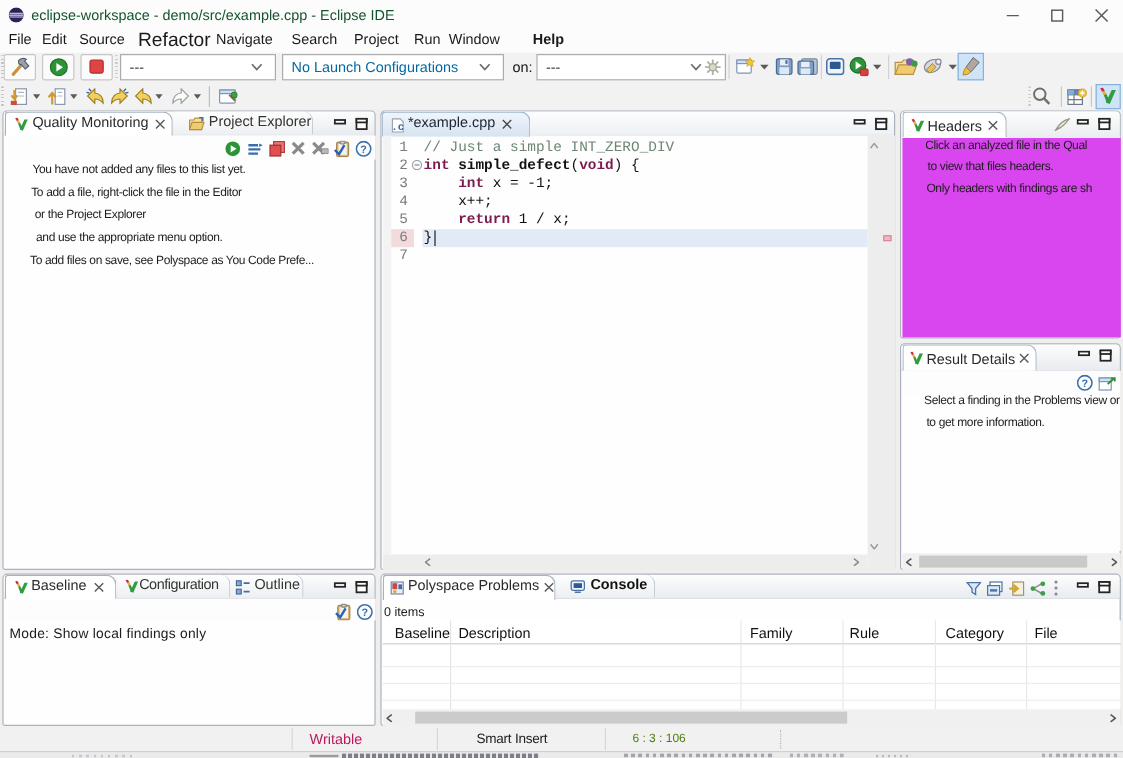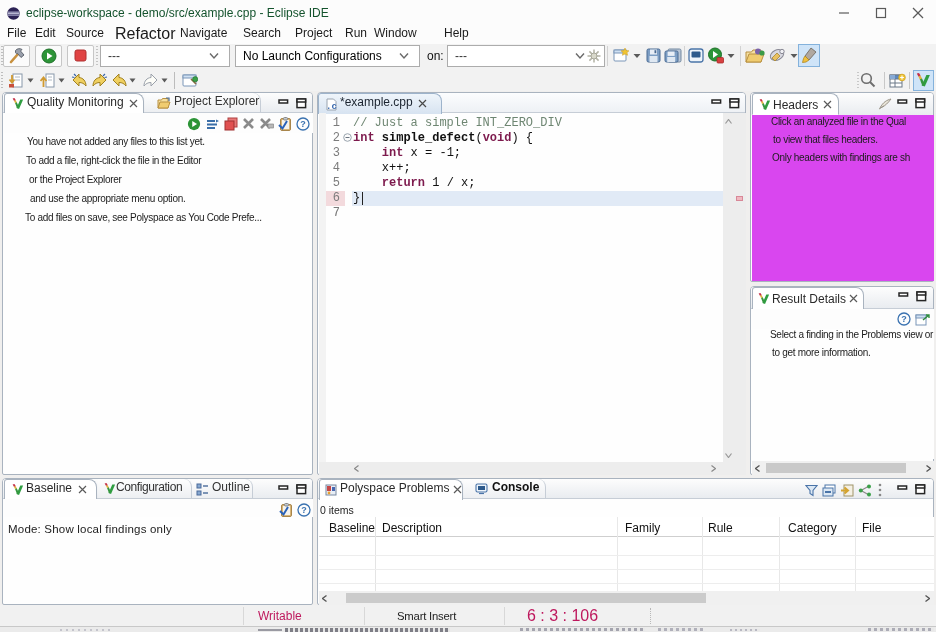--- a/index.html
+++ b/index.html
@@ -47,21 +47,21 @@
 <div class="abs" style="left:0;top:26px;width:936px;height:18px;background:#fcfcfc;"></div>
 <div class="abs" style="top:25px;height:17px;line-height:17px;font-size:12px;color:#1a1a1a;left:7px;">File</div>
 <div class="abs" style="top:25px;height:17px;line-height:17px;font-size:12px;color:#1a1a1a;left:35px;">Edit</div>
 <div class="abs" style="top:25px;height:17px;line-height:17px;font-size:12px;color:#1a1a1a;left:66px;">Source</div>
 <div class="abs" style="top:25px;height:17px;line-height:17px;font-size:16px;color:#1a1a1a;left:115px;">Refactor</div>
 <div class="abs" style="top:25px;height:17px;line-height:17px;font-size:12px;color:#1a1a1a;left:180px;">Navigate</div>
 <div class="abs" style="top:25px;height:17px;line-height:17px;font-size:12px;color:#1a1a1a;left:243px;">Search</div>
 <div class="abs" style="top:25px;height:17px;line-height:17px;font-size:12px;color:#1a1a1a;left:295px;">Project</div>
 <div class="abs" style="top:25px;height:17px;line-height:17px;font-size:12px;color:#1a1a1a;left:345px;">Run</div>
 <div class="abs" style="top:25px;height:17px;line-height:17px;font-size:12px;color:#1a1a1a;left:374px;">Window</div>
-<div class="abs" style="top:25px;height:17px;line-height:17px;font-size:12px;color:#1a1a1a;left:444px;">Help</div>
+<div class="abs" style="top:25px;height:17px;line-height:17px;font-size:12px;color:#1a1a1a;left:444px;font-weight:bold;">Help</div>
 
 <div class="abs" style="left:0;top:44px;width:936px;height:26px;background:#f2f2f2;"></div>
 <div class="tbtn" style="left:3px;top:45px;"></div>
 <svg class="abs" style="left:8px;top:47px;" width="18" height="17" viewBox="0 0 18 17">
     <path d="M3 15 L10 7" stroke="#c8913f" stroke-width="2.6" stroke-linecap="round"></path>
     <path d="M7.5 3.5 C9 1.5 12 1 14 2.5 L12.5 4 L16 8 L13 10.5 L9.5 6.5 C8.5 7 7.8 6.5 7.5 5.5 Z" fill="#9aa0ac" stroke="#565c66" stroke-width="0.9"></path>
   </svg>
 <div class="tbtn" style="left:35px;top:45px;"></div>
 <svg class="abs" style="left:41px;top:48px;" width="16" height="16" viewBox="0 0 16 16">
     <circle cx="8" cy="8" r="7" fill="#2c9437"></circle>
@@ -72,21 +72,21 @@
 <svg class="abs" style="left:74px;top:49px;" width="13" height="13" viewBox="0 0 13 13">
     <rect x="1" y="1" width="11" height="11" rx="2" fill="#e04343"></rect>
     <rect x="1" y="1" width="11" height="11" rx="2" fill="none" stroke="#b03030" stroke-width="1"></rect>
   </svg>
 <div class="ddown" style="left:100px;top:45px;width:130px;"></div>
 <div class="abs" style="left:108px;top:45px;height:22px;line-height:22px;font-size:12px;color:#333;">---</div>
 <svg class="abs" style="left:209px;top:52px;" width="10" height="8" viewBox="0 0 10 8">
     <path d="M1 1.5 L5 6 L9 1.5" fill="none" stroke="#6a6a6a" stroke-width="1.4"></path>
   </svg>
 <div class="ddown" style="left:235px;top:45px;width:185px;"></div>
-<div class="abs" style="left:243px;top:45px;height:22px;line-height:22px;font-size:12px;color:#000000;">No Launch Configurations</div>
+<div class="abs" style="left:243px;top:45px;height:22px;line-height:22px;font-size:12px;color:#0369a1;">No Launch Configurations</div>
 <svg class="abs" style="left:399px;top:52px;" width="10" height="8" viewBox="0 0 10 8">
     <path d="M1 1.5 L5 6 L9 1.5" fill="none" stroke="#6a6a6a" stroke-width="1.4"></path>
   </svg>
 <div class="abs" style="left:427px;top:45px;height:22px;line-height:22px;font-size:12px;color:#111;">on:</div>
 <div class="ddown" style="left:447px;top:45px;width:158px;"></div>
 <div class="abs" style="left:455px;top:45px;height:22px;line-height:22px;font-size:12px;color:#333;">---</div>
 <svg class="abs" style="left:575px;top:52px;" width="10" height="8" viewBox="0 0 10 8">
     <path d="M1 1.5 L5 6 L9 1.5" fill="none" stroke="#6a6a6a" stroke-width="1.4"></path>
   </svg>
 <svg class="abs" style="left:587px;top:49px;" width="14" height="14" viewBox="0 0 14 14">
@@ -575,21 +575,21 @@
       <path d="M0.5 0.5 L4.5 3.5 L0.5 6.5" fill="none" stroke="#555" stroke-width="1.3"></path>
     </svg>
 </div>
 
 <div class="abs" style="left:0;top:605px;width:936px;height:22px;background:#f1f1f1;"></div>
 <div class="sepv" style="left:243px;top:607px;height:18px;background:#d8d8d8;"></div>
 <div class="sepv" style="left:364px;top:607px;height:18px;background:#d8d8d8;"></div>
 <div class="sepv" style="left:504px;top:607px;height:18px;background:#d8d8d8;"></div>
 <div class="abs" style="left:258px;top:605px;height:22px;line-height:22px;font-size:12px;color:#be185d;">Writable</div>
 <div class="abs" style="left:397px;top:605px;height:22px;line-height:22px;font-size:11.3px;letter-spacing:-0.2px;color:#222;">Smart Insert</div>
-<div class="abs" style="left:527px;top:605px;height:22px;line-height:22px;font-size:16px;color:#be185d;">6 : 3 : 106</div>
+<div class="abs" style="left:527px;top:605px;height:22px;line-height:22px;font-size:10px;color:#4d7c0f;">6 : 3 : 106</div>
 <div class="abs" style="left:650px;top:608px;width:1px;height:16px;border-left:1px dotted #b8b8b8;"></div>
 
 <div class="abs" style="left:0;top:626px;width:936px;height:1px;background:#c8c8c8;"></div>
 <div class="abs" style="left:0;top:627px;width:936px;height:5px;background:#ebebeb;"></div>
 <div class="abs" style="left:285px;top:628px;width:165px;height:4px;background:repeating-linear-gradient(90deg,#7e7e86 0 3px,#e6e6e6 3px 5px);"></div>
 <div class="abs" style="left:258px;top:629px;width:24px;height:2px;background:#9a9aa2;"></div>
 <div class="abs" style="left:520px;top:628px;width:125px;height:3px;background:repeating-linear-gradient(90deg,#a4a4ae 0 3px,#e8e8e8 3px 6px);"></div>
 <div class="abs" style="left:658px;top:628px;width:45px;height:3px;background:repeating-linear-gradient(90deg,#b0b0ba 0 3px,#e8e8e8 3px 6px);"></div>
 <div class="abs" style="left:730px;top:629px;width:30px;height:2px;background:repeating-linear-gradient(90deg,#b8b8c2 0 2px,#e8e8e8 2px 5px);"></div>
 <div class="abs" style="left:868px;top:628px;width:66px;height:3px;background:repeating-linear-gradient(90deg,#acacb6 0 3px,#e8e8e8 3px 6px);"></div>

